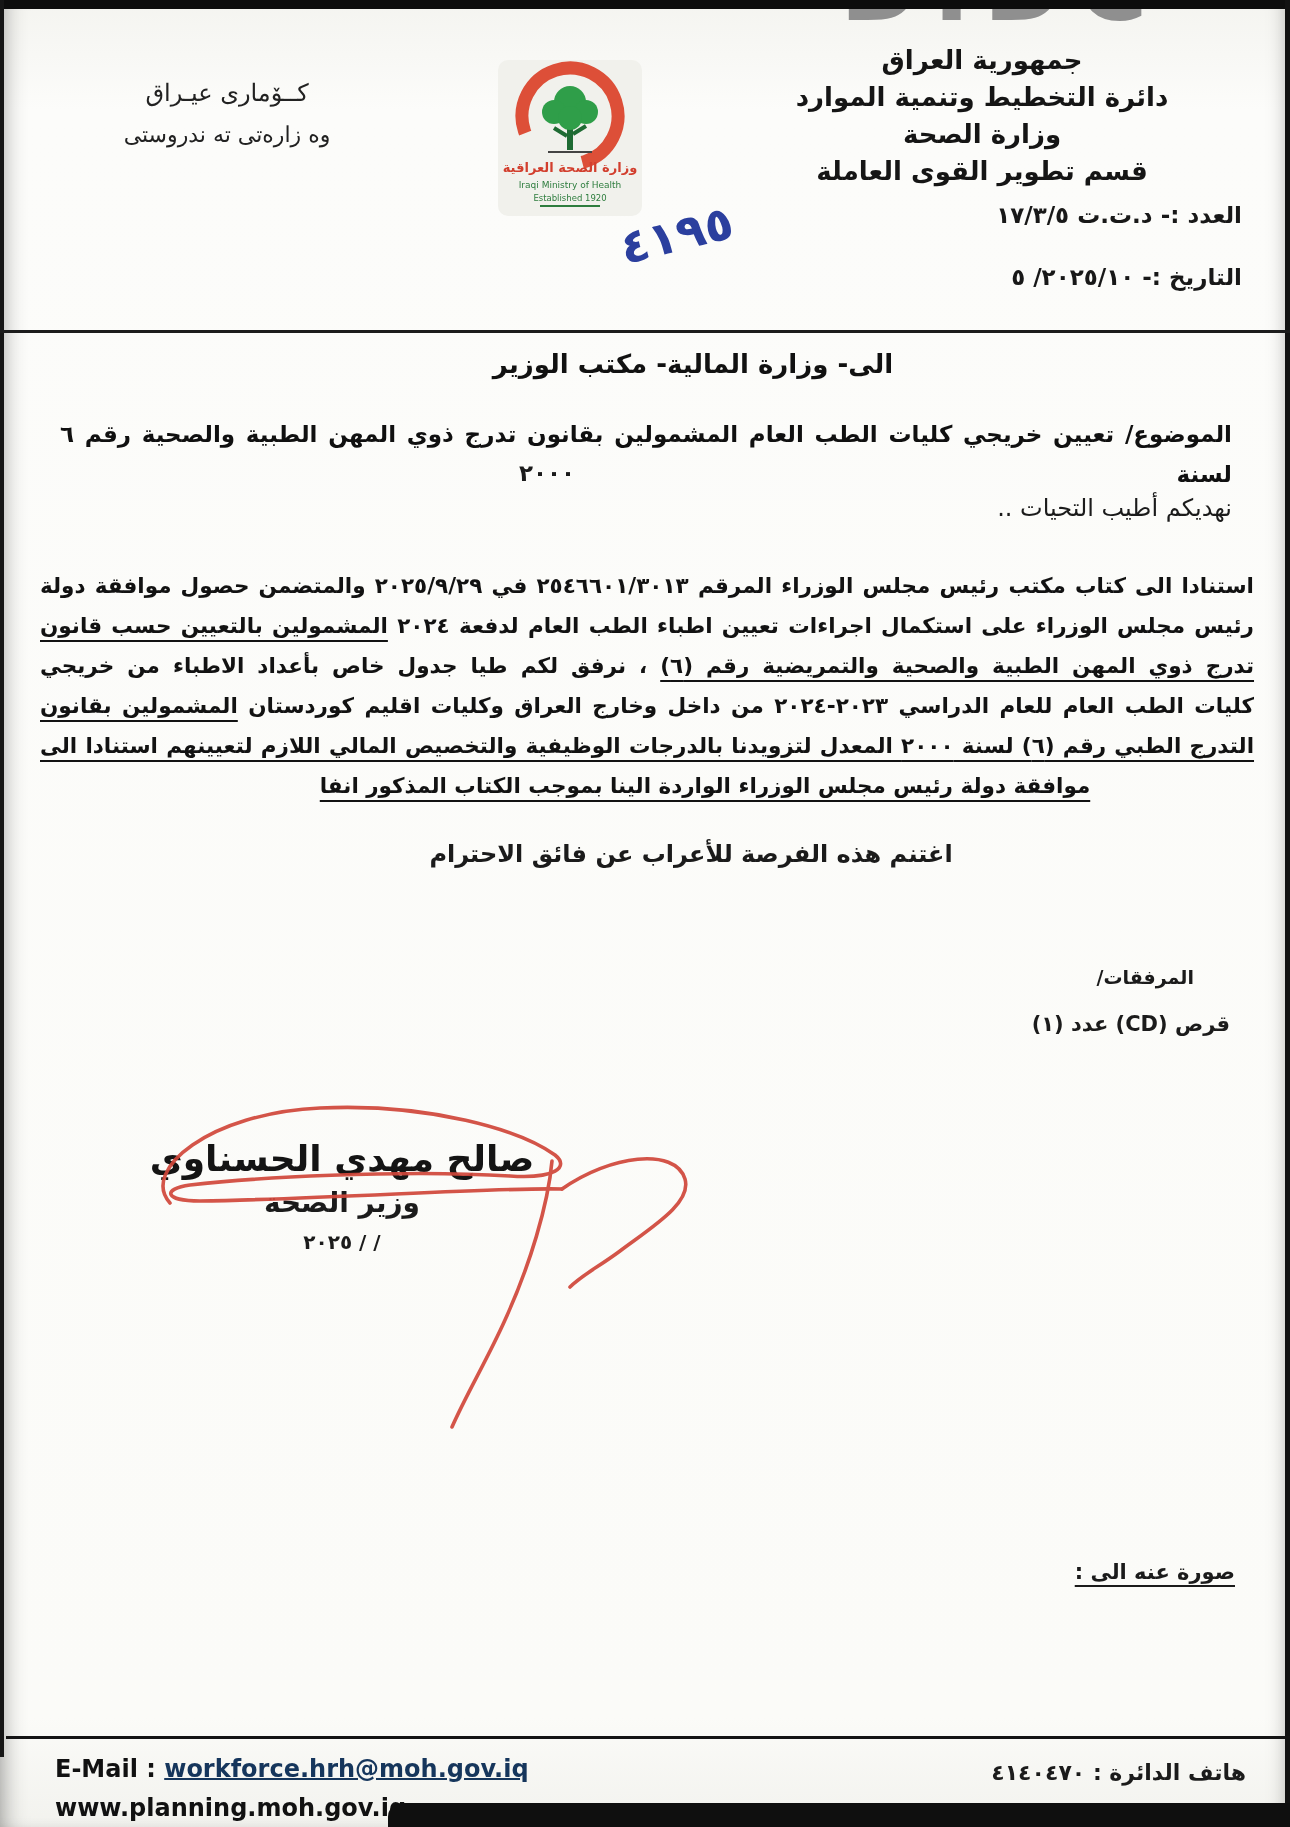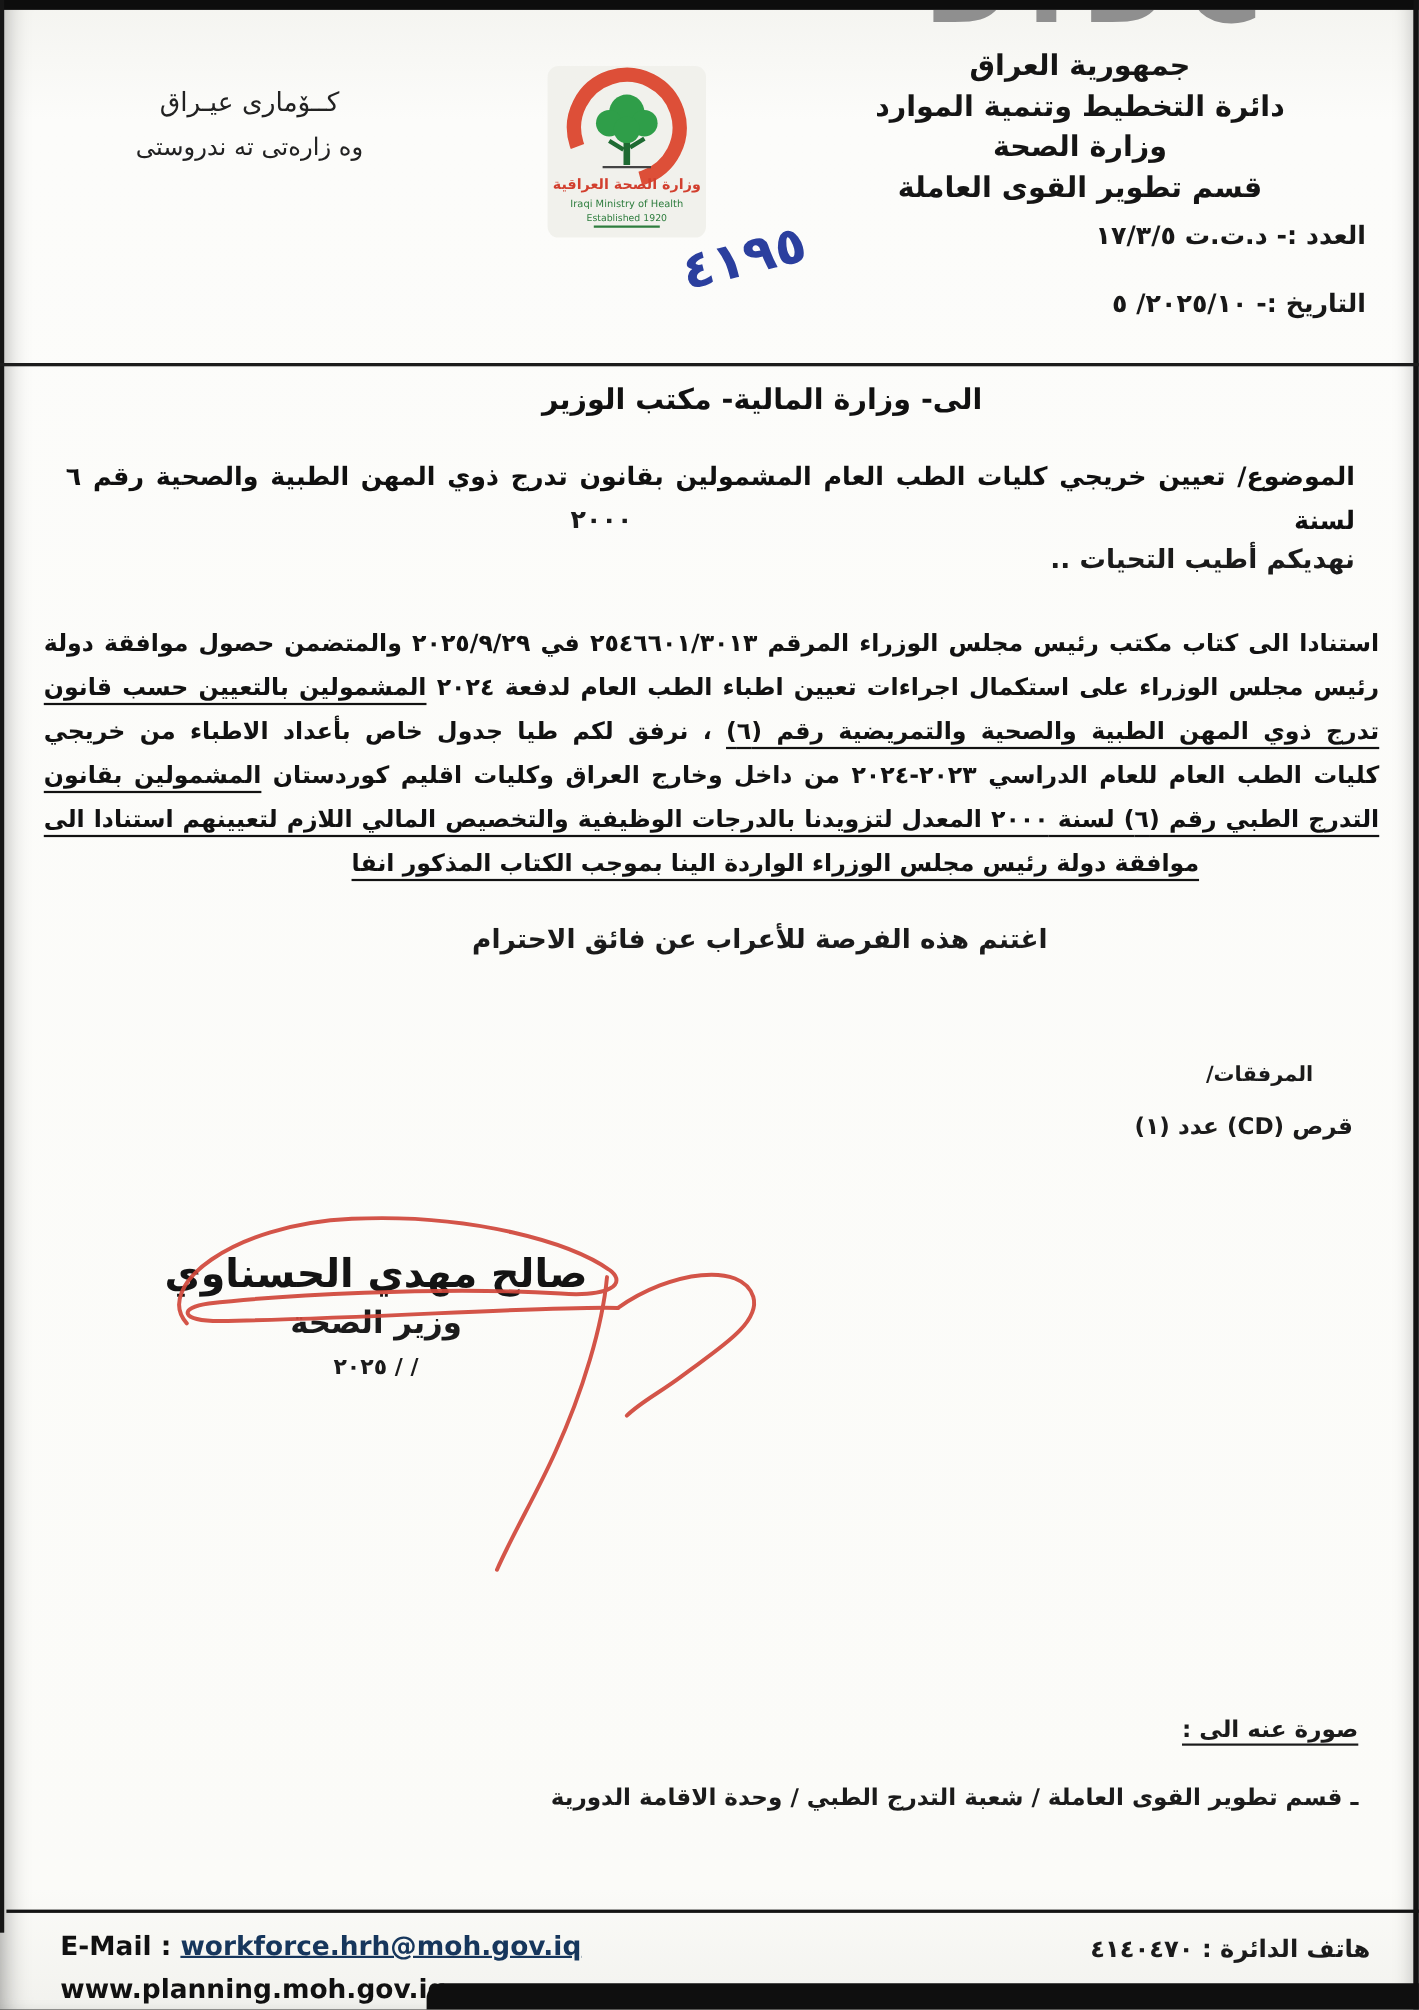--- a/index.html
+++ b/index.html
@@ -30,21 +30,21 @@
   .hand-num{position:absolute;top:198px;left:618px;width:190px;color:#2b3f9e;
     font-size:47px;font-weight:600;transform:rotate(-14deg);letter-spacing:4px;direction:ltr;}
 
   .hdr-rule{position:absolute;top:330px;left:0;right:0;height:3px;background:#1c1c1c;}
 
   .recipient{position:absolute;top:349px;left:0;right:0;text-align:center;
     font-weight:900;font-size:26px;color:#111;transform:translateX(48px);}
   .subj1{position:absolute;top:414px;right:58px;left:60px;
     font-weight:900;font-size:23px;line-height:40px;text-align:justify;text-align-last:justify;color:#101010;}
   .subj2{position:absolute;top:460px;left:0;right:0;text-align:center;font-weight:900;font-size:23px;transform:translateX(-98px);}
-  .greeting{position:absolute;top:494px;right:58px;font-weight:700;font-size:24px;margin-left:40px;}
+  .greeting{position:absolute;top:494px;right:58px;font-weight:400;font-size:24px;margin-left:40px;}
 
   .body-par{position:absolute;top:566px;right:36px;left:40px;}
   .bl{line-height:40px;font-weight:800;font-size:21.5px;text-align:justify;text-align-last:justify;color:#121212;}
   .bl.last{text-align:center;text-align-last:center;position:relative;right:-58px;}
   .u{text-decoration:underline;text-decoration-thickness:2px;text-underline-offset:7px;}
 
   .closing{position:absolute;top:840px;left:0;right:0;text-align:center;
     font-weight:900;font-size:24px;transform:translateX(46px);}
 
   .att-label{position:absolute;top:966px;right:96px;font-weight:700;font-size:19px;}
@@ -150,21 +150,20 @@
 
   <svg class="sig-svg" width="620" height="380" viewBox="0 0 620 380">
     <g fill="none" stroke="#d0463a" stroke-width="3.6" stroke-linecap="round" opacity="0.92">
       <path d="M70 128 C 40 95, 110 38, 220 33 C 330 28, 420 55, 455 80 C 470 92, 455 104, 410 101 C 300 94, 150 103, 90 110 C 62 114, 64 126, 100 126 C 230 124, 400 112, 462 114"></path>
       <path d="M462 114 C 510 80, 575 72, 585 104 C 592 128, 552 152, 520 176 C 500 191, 482 200, 470 212"></path>
       <path d="M452 86 C 448 130, 430 190, 405 245 C 388 283, 366 320, 352 352"></path>
     </g>
   </svg>
 
   <div class="cc-label">صورة عنه الى :</div>
-  <div class="cc-item">ـ قسم تطوير القوى العاملة / شعبة التدرج الطبي / وحدة الاقامة الدورية</div>
 
   <div class="foot-rule"></div>
   <div class="phone">هاتف الدائرة : ٤١٤٠٤٧٠</div>
   <div class="foot-left">
     <div class="email-row">
       <span>E-Mail :</span>
       <a>workforce.hrh@moh.gov.iq</a>
     </div>
     <div class="site-row">www.planning.moh.gov.iq</div>
   </div>

